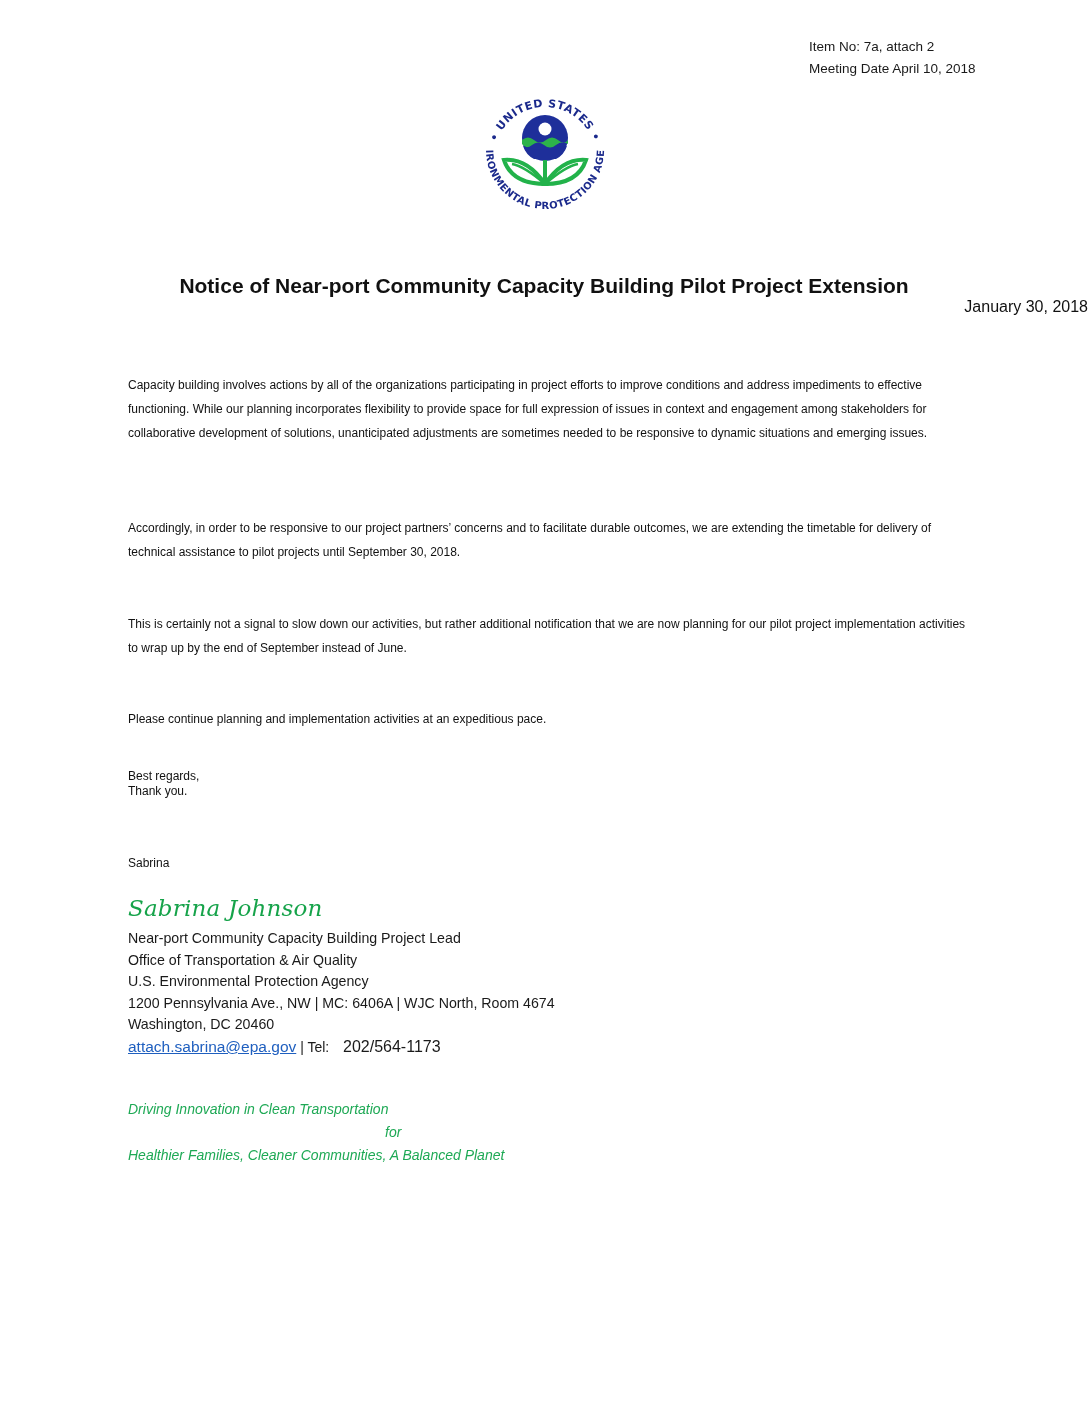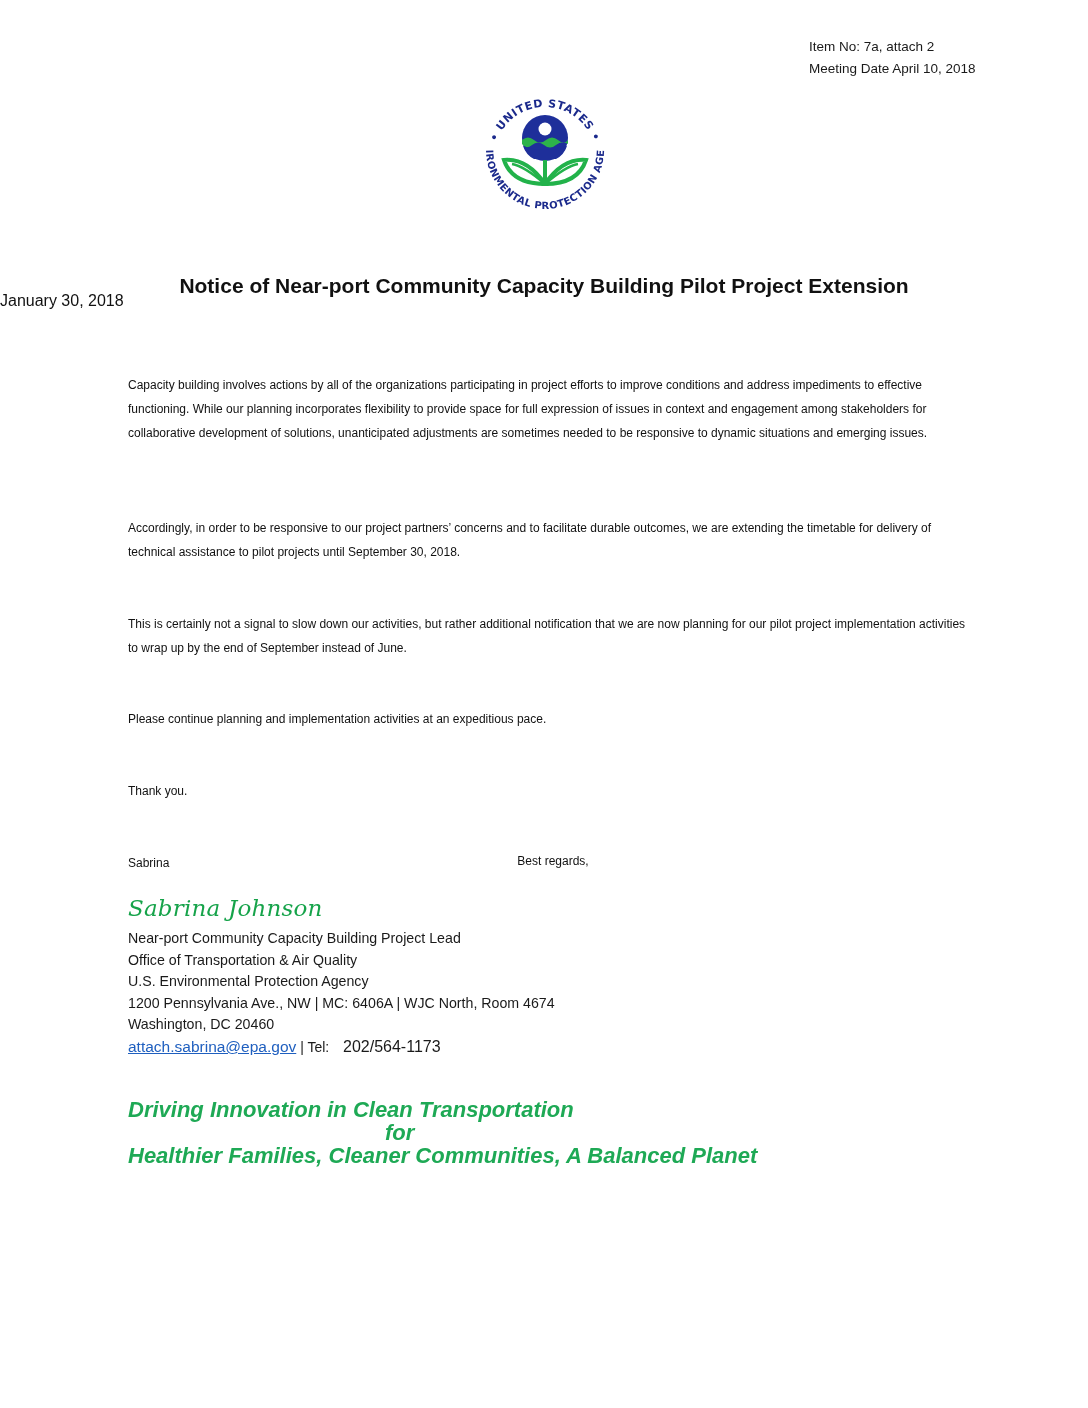--- a/index.html
+++ b/index.html
@@ -34,22 +34,22 @@
       text-align: center;
       font-weight: bold;
       font-size: 21px;
       line-height: 28px;
       color: #111;
     }
     .date {
       position: absolute;
       left: 0;
       width: 1088px;
-      top: 290px;
-      text-align: left;
+      top: 296px;
+      text-align: right;
       font-size: 16px;
       line-height: 22px;
     }
     .body-text {
       position: absolute;
       left: 128px;
       width: 850px;
       font-size: 12px;
       line-height: 24px;
       color: #111;
@@ -75,22 +75,22 @@
     }
     .sig-block .line { white-space: nowrap; }
     .email-link { color: #1f5fbf; text-decoration: underline; font-size: 15.5px; }
     .tel { font-size: 14px; }
     .tel-num { font-size: 16px; margin-left: 6px; }
     .tagline {
       position: absolute;
       left: 128px;
       top: 1098px;
       font-style: italic;
-      font-weight: bold;
-      font-size: 22px;
+      font-weight: normal;
+      font-size: 14px;
       line-height: 23px;
       color: #1ea955;
     }
     .tagline .center { padding-left: 257px; }
   </style>
 </head>
 <body>
 
 <div class="header-meta">
   <div>Item No: 7a, attach 2</div>
@@ -134,21 +134,21 @@
 </div>
 <div class="body-text" style="top:612px;">
   <p>This is certainly not a signal to slow down our activities, but rather additional notification that we are now planning for our pilot project implementation activities to wrap up by the end of September instead of June.</p>
 </div>
 <div class="body-text" style="top:707px;">
   <p>Please continue planning and implementation activities at an expeditious pace.</p>
 </div>
 <div class="body-text" style="top:755px;margin-top:24px;">
   <p>Thank you.</p>
 </div>
-<div class="body-text" style="top:849px;text-align:center;">
+<div class="body-text" style="top:764px;">
   <p>Best regards,</p>
 </div>
 <div class="body-text" style="top:851px;">
   <p>Sabrina</p>
 </div>
 
 <div class="sig-script">Sabrina Johnson</div>
 
 <div class="sig-block">
   <div class="line">Near-port Community Capacity Building Project Lead</div>

